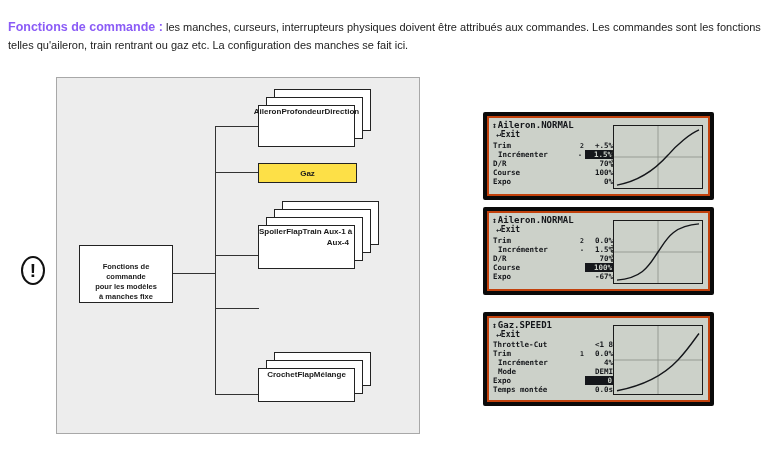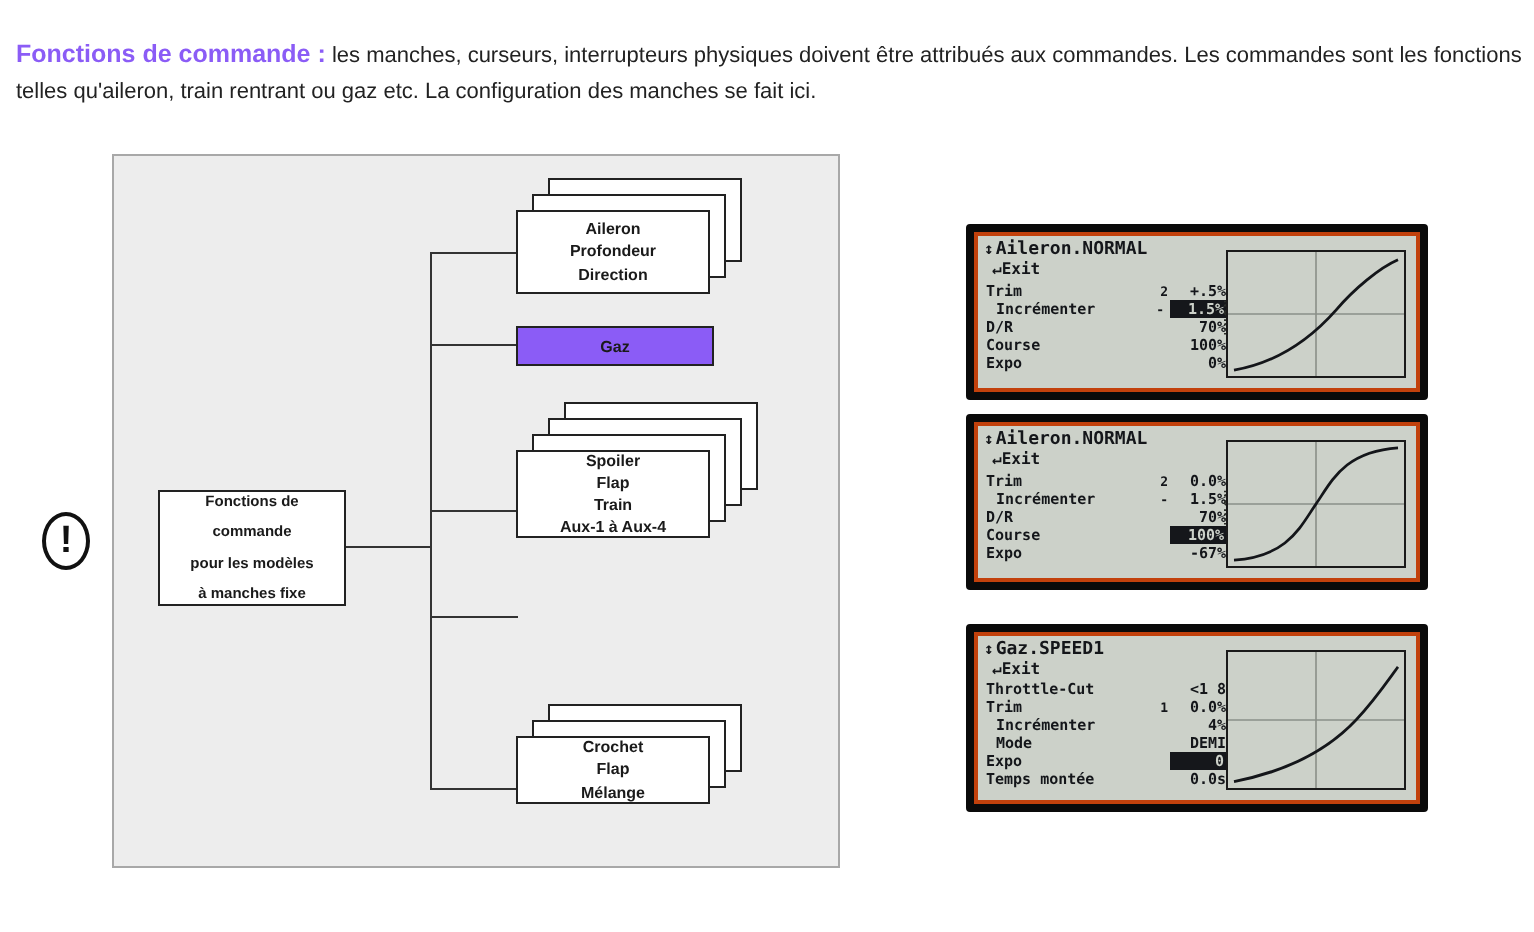--- a/index.html
+++ b/index.html
@@ -21,38 +21,38 @@
   .panel{position:absolute;left:56px;top:77px;width:364px;height:357px;
     background:#ededed;border:1px solid #a8a8a8;box-sizing:border-box;}
   .spine{position:absolute;left:158px;top:48px;width:1px;height:268px;background:#333;}
   .branch{position:absolute;left:158px;width:44px;height:1px;background:#333;}
   .b1{top:48px}.b2{top:94px}.b3{top:177px}.b4{top:230px}.b5{top:316px}
   .mainlink{position:absolute;left:114px;top:195px;width:44px;height:1px;background:#333;}
   .dbox,.card,.layer{box-sizing:border-box;}
   .root{
     position:absolute;left:22px;top:167px;width:92px;height:56px;
     background:#fff;border:1px solid #222;z-index:3;
-    display:flex;flex-direction:column;justify-content:space-between;text-align:center;
+    display:flex;flex-direction:column;justify-content:flex-end;text-align:center;
     font-size:7.5px;font-weight:bold;line-height:1.35;
   }
   .single{
-    position:absolute;left:201px;width:97px;background:#8b5cf6;border:1px solid #222;z-index:3;
+    position:absolute;left:201px;width:97px;background:#fde047;border:1px solid #222;z-index:3;
     display:flex;align-items:center;justify-content:center;
     font-size:8px;font-weight:bold;
   }
   .gaz{top:85px;height:18px;}
   .gyro{top:221px;height:18px;}
   .stackwrap{position:absolute;left:201px;width:97px;}
   .g1{top:27px;height:42px;}
   .g3{top:147px;height:44px;}
   .g5{top:290px;height:34px;}
   .card{
     position:relative;z-index:4;width:100%;height:100%;
     background:#fff;border:1px solid #222;
-    display:flex;flex-direction:column;justify-content:center;text-align:center;
+    display:flex;justify-content:center;text-align:center;
     font-size:8px;font-weight:bold;line-height:1.4;
   }
   .layer{position:absolute;background:#fff;border:1px solid #222;}
   .l1{top:-8px;left:8px;right:-8px;bottom:8px;z-index:3;}
   .l2{top:-16px;left:16px;right:-16px;bottom:16px;z-index:2;}
   .l3{top:-24px;left:24px;right:-24px;bottom:24px;z-index:1;}
   
   .screen{position:absolute;left:483px;width:231px;background:#0a0a0a;border:4px solid #0a0a0a;
     border-radius:2px;box-sizing:border-box;}
   .s1{top:112px;} .s2{top:207px;} .s3{top:312px;}

